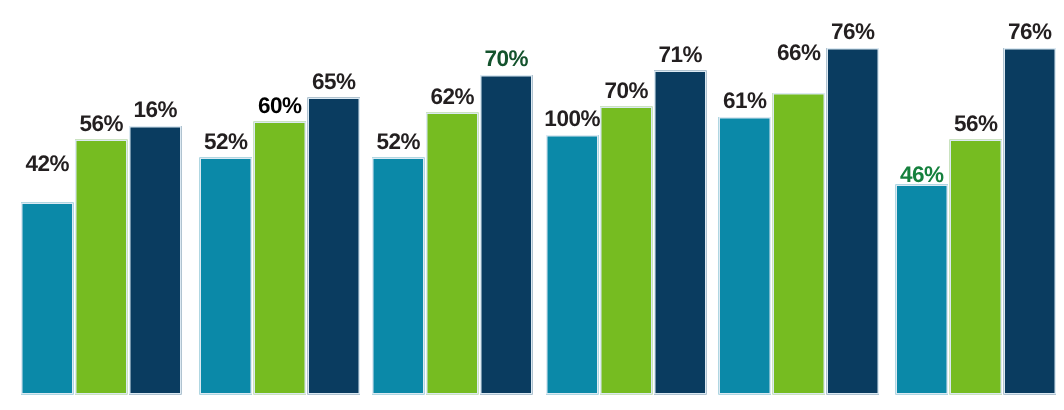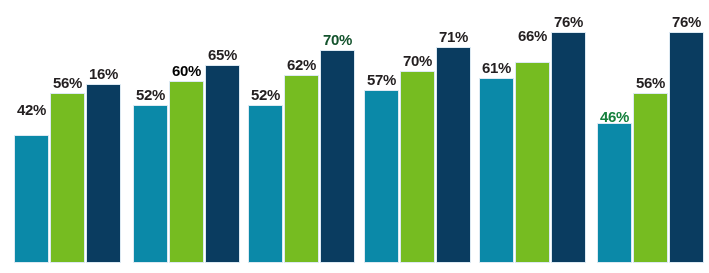--- a/index.html
+++ b/index.html
@@ -102,21 +102,21 @@
           <div class="bar-label" style="bottom: 191.48px; color: rgb(35, 31, 32); margin-top: 46px;">62%</div>
         </div>
         <div class="bar-slot" style="left: 72px; width: 35px;">
           <div class="bar series-2" style="height: 212.8px; background: rgb(10, 60, 96);"></div>
           <div class="bar-label" style="bottom: 215.8px; color: #14532d;">70%</div>
         </div>
       </div>
       <div class="bar-group" style="left: 364px; width: 108px;">
         <div class="bar-slot" style="left: 0px; width: 35px;">
           <div class="bar series-0" style="height: 173.28px; background: rgb(11, 137, 168);"></div>
-          <div class="bar-label" style="bottom: 176.28px; color: rgb(35, 31, 32);">57%</div>
+          <div class="bar-label" style="bottom: 176.28px; color: rgb(35, 31, 32);">100%</div>
         </div>
         <div class="bar-slot" style="left: 36px; width: 35px;">
           <div class="bar series-1" style="height: 191.52px; background: rgb(118, 188, 33);"></div>
           <div class="bar-label" style="bottom: 194.52px; color: rgb(35, 31, 32);">70%</div>
         </div>
         <div class="bar-slot" style="left: 72px; width: 35px;">
           <div class="bar series-2" style="height: 215.84px; background: rgb(10, 60, 96);"></div>
           <div class="bar-label" style="bottom: 218.84px; color: rgb(35, 31, 32);">71%</div>
         </div>
       </div>

